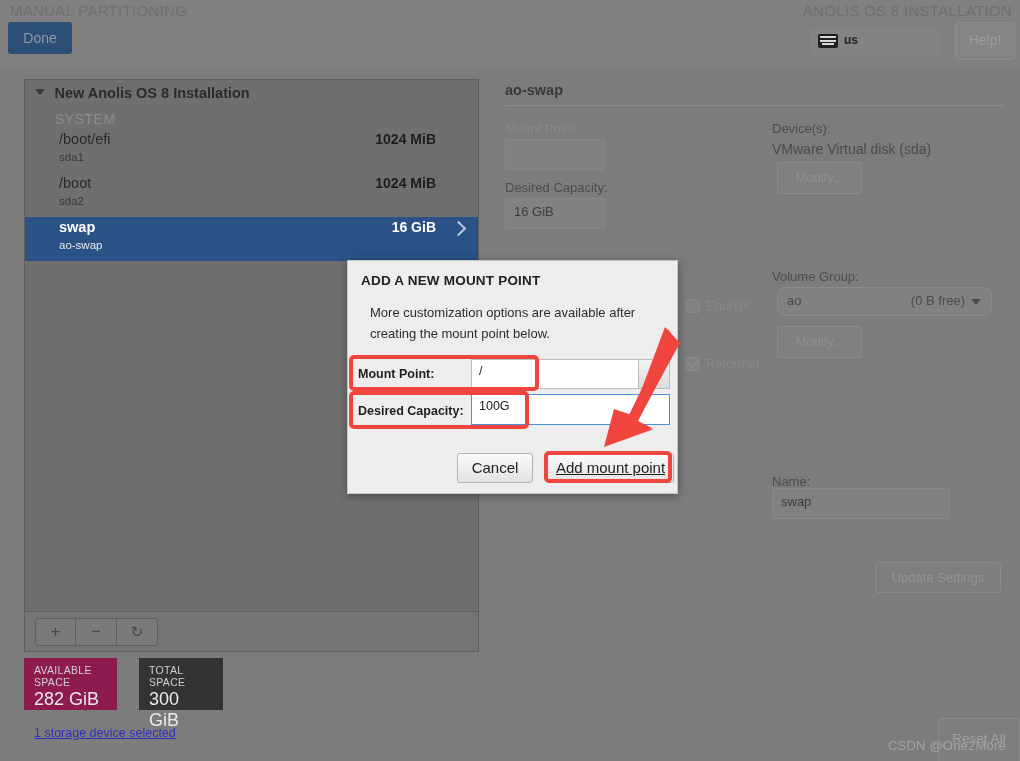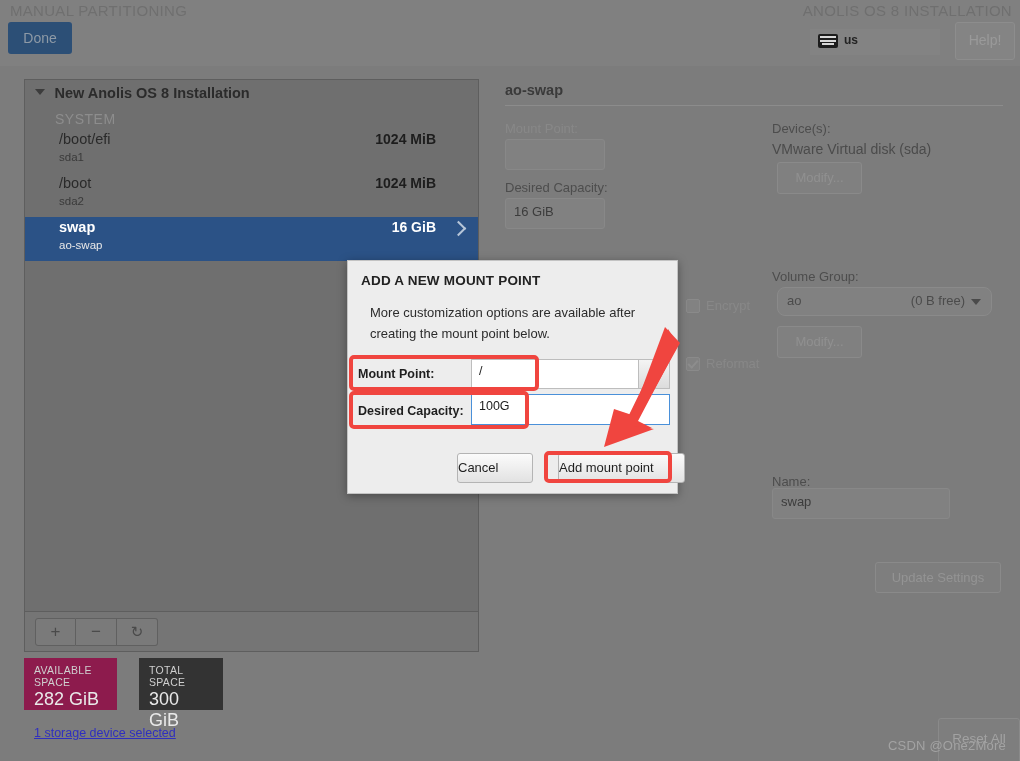--- a/index.html
+++ b/index.html
@@ -421,22 +421,23 @@
     font-size: 12.5px;
     color: #1b1b1b;
     padding: 4px 7px;
   }
   .dlg-btn {
     position: absolute;
     background: linear-gradient(#fbfbfb,#e2e2e2);
     border: 1px solid #b4b4b4;
     border-radius: 3px;
     box-sizing: border-box;
-    font-size: 13px;
+    font-size: 15px;
     color: #1f1f1f;
+    text-align: center;
   }
 
   
   .ann-box {
     position: absolute;
     border: 4px solid #f0453f;
     border-radius: 5px;
     box-sizing: border-box;
     pointer-events: none;
   }
@@ -562,21 +563,21 @@
     <div style="position:absolute; left:290px; top:98px; width:32px; height:30px; background:linear-gradient(#f4f4f4,#dcdcdc); border:1px solid #bdbdbd; box-sizing:border-box;">
       <span style="position:absolute; left:10px; top:12px; width:0; height:0; border-left:5px solid transparent; border-right:5px solid transparent; border-top:6px solid #2a2a2a;"></span>
     </div>
 
     <div class="dlg-lbl" style="left:10px; top:143px;">Desired Capacity:</div>
     <div class="dlg-input" style="left:123px; top:133px; width:199px; height:31px; border:1px solid #4a90d9;">
       <span>100G</span>
     </div>
 
     <div class="dlg-btn" style="left:109px; top:192px; width:76px; height:30px; line-height:28px;">Cancel</div>
-    <div class="dlg-btn" style="left:210px; top:192px; width:127px; height:30px; line-height:28px;">Add mount point</div>
+    <div class="dlg-btn" style="left:199px; top:192px; width:127px; height:30px; line-height:28px;text-decoration:underline;">Add mount point</div>
   </div>
 
   <div class="ann-box" style="left:349px; top:355px; width:190px; height:36px;"></div>
   <div class="ann-box" style="left:349px; top:391px; width:180px; height:38px;"></div>
   <div class="ann-box" style="left:544px; top:451px; width:128px; height:32px;"></div>
 
   <svg class="ann-arrow" viewBox="0 0 90 125">
     <polygon points="78,4 88,20 48,96 62,103 16,120 26,86 38,92 76,14" fill="#f0453f"></polygon>
     <polygon points="75,2 90,18 44,101 64,104 14,122 24,84 42,90" fill="#f0453f"></polygon>
   </svg>

